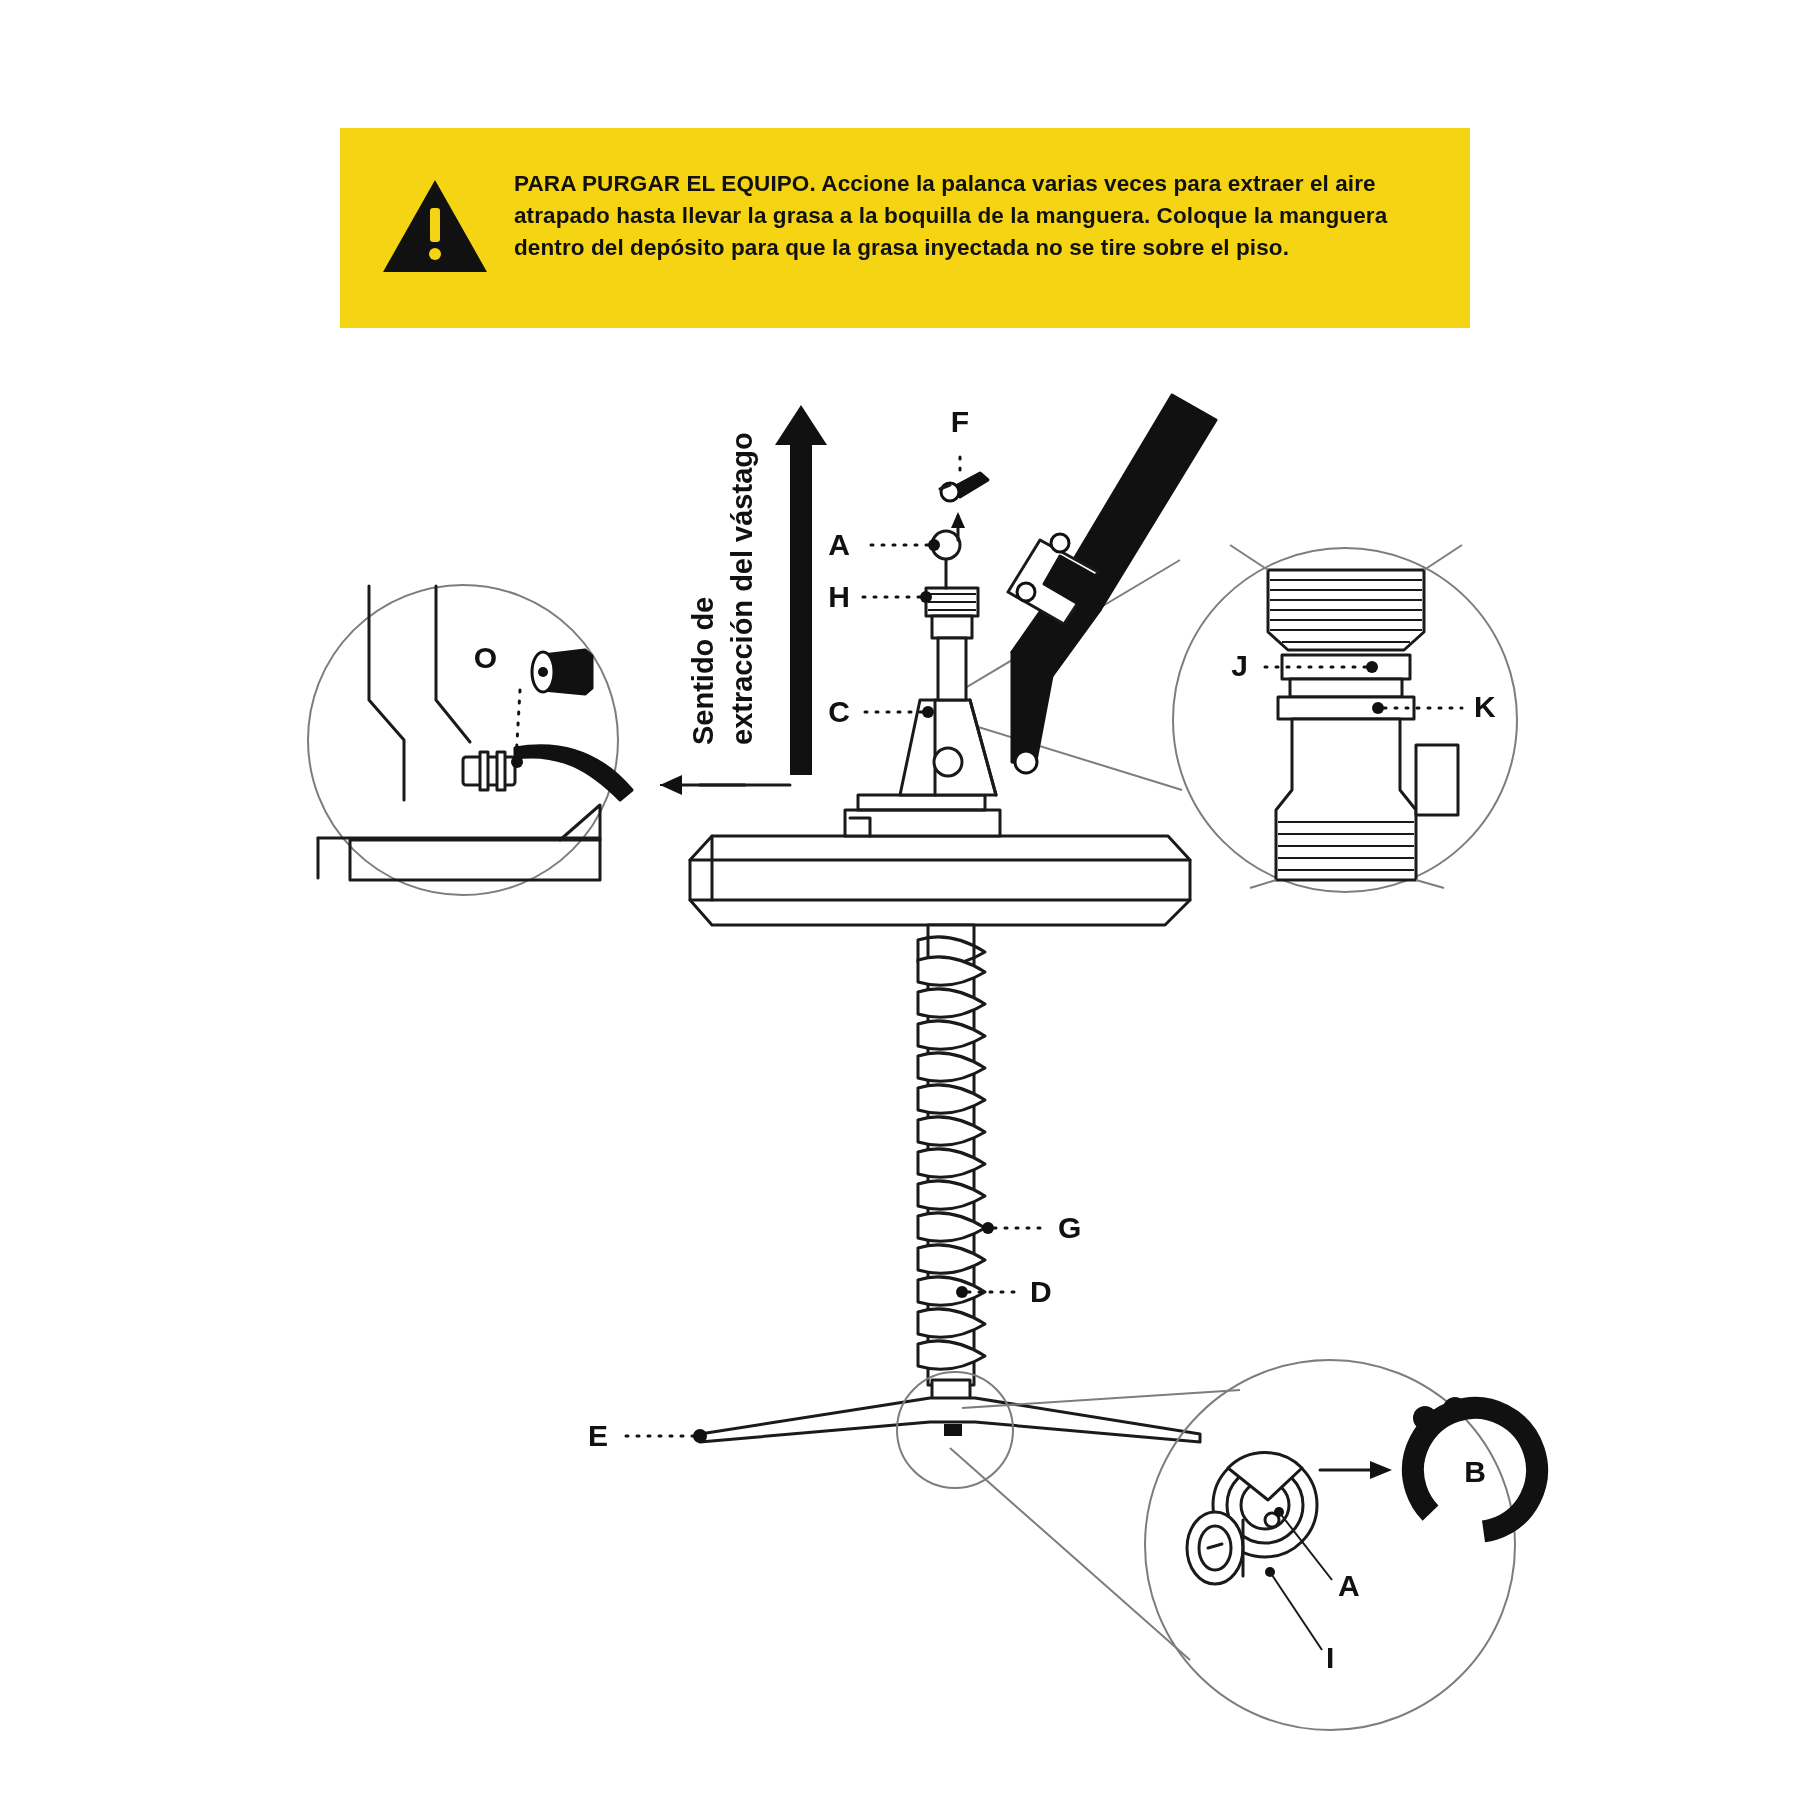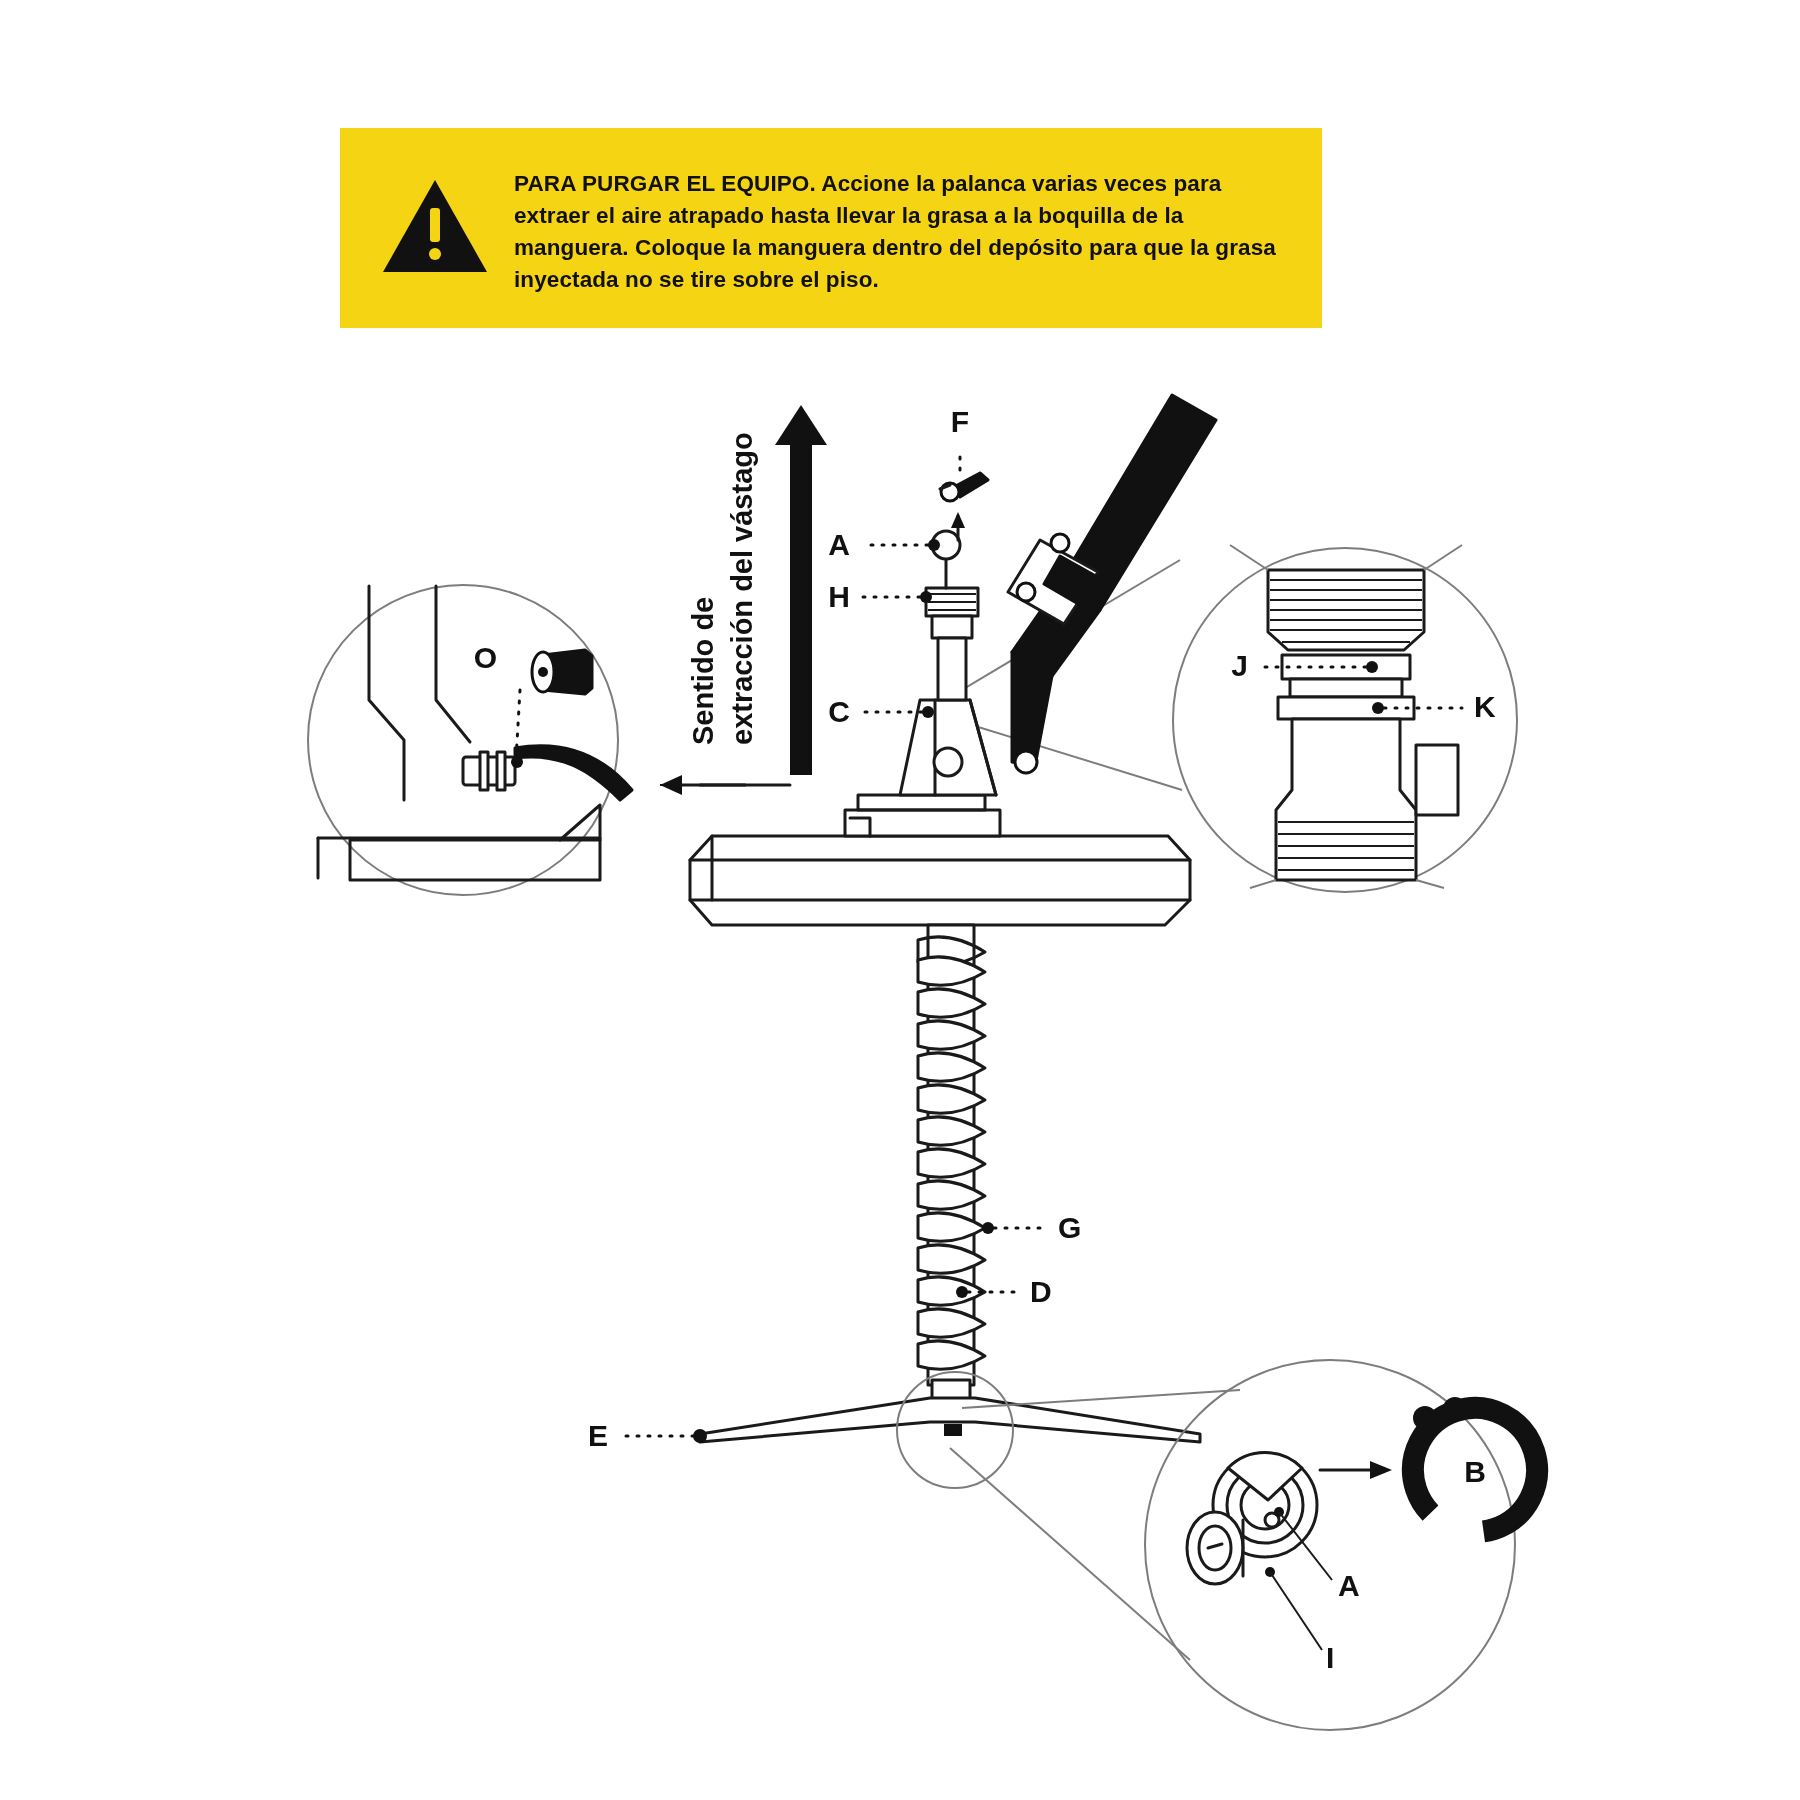--- a/index.html
+++ b/index.html
@@ -19,21 +19,21 @@
     left: 0; top: 0;
     width: 1800px;
     height: 1800px;
   }
 
   
   .warning-banner {
     position: absolute;
     left: 340px;
     top: 128px;
-    width: 982px;
+    width: 1130px;
     height: 200px;
     background: #f5d413;
     display: flex;
     align-items: flex-start;
     box-sizing: border-box;
     padding: 28px 30px 20px 40px;
   }
   .warning-icon {
     flex: 0 0 auto;
     width: 110px;

